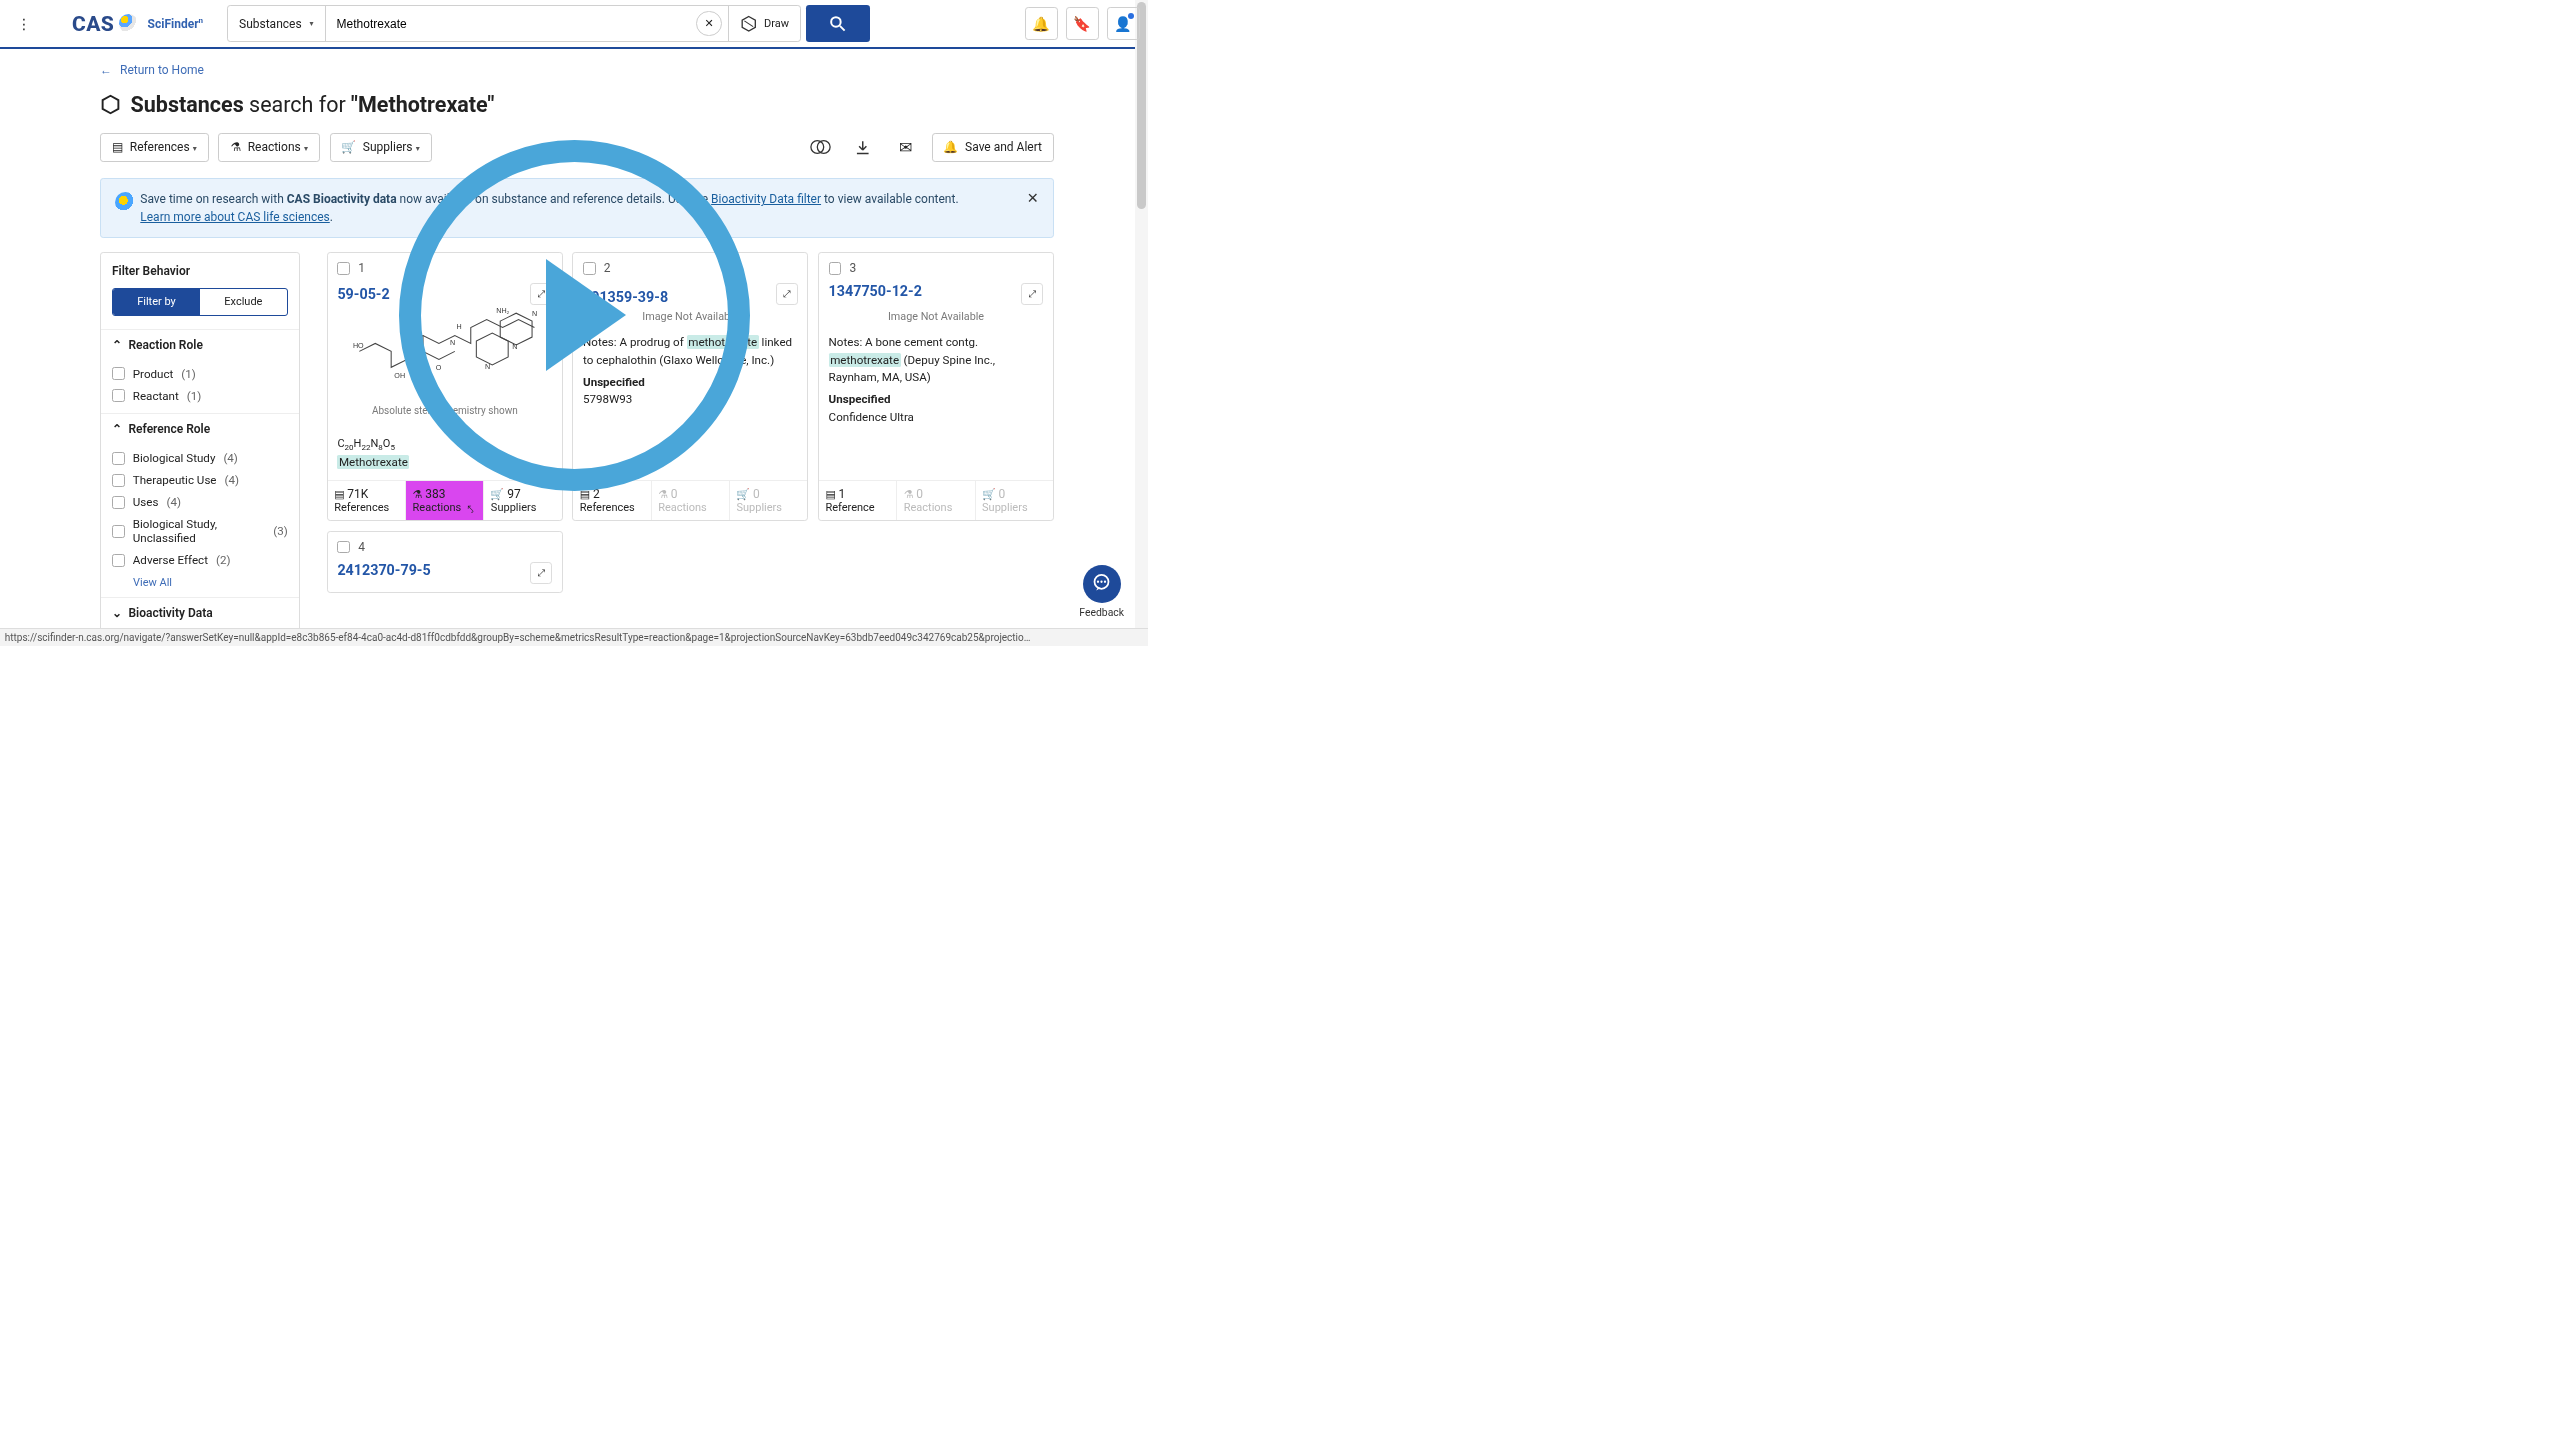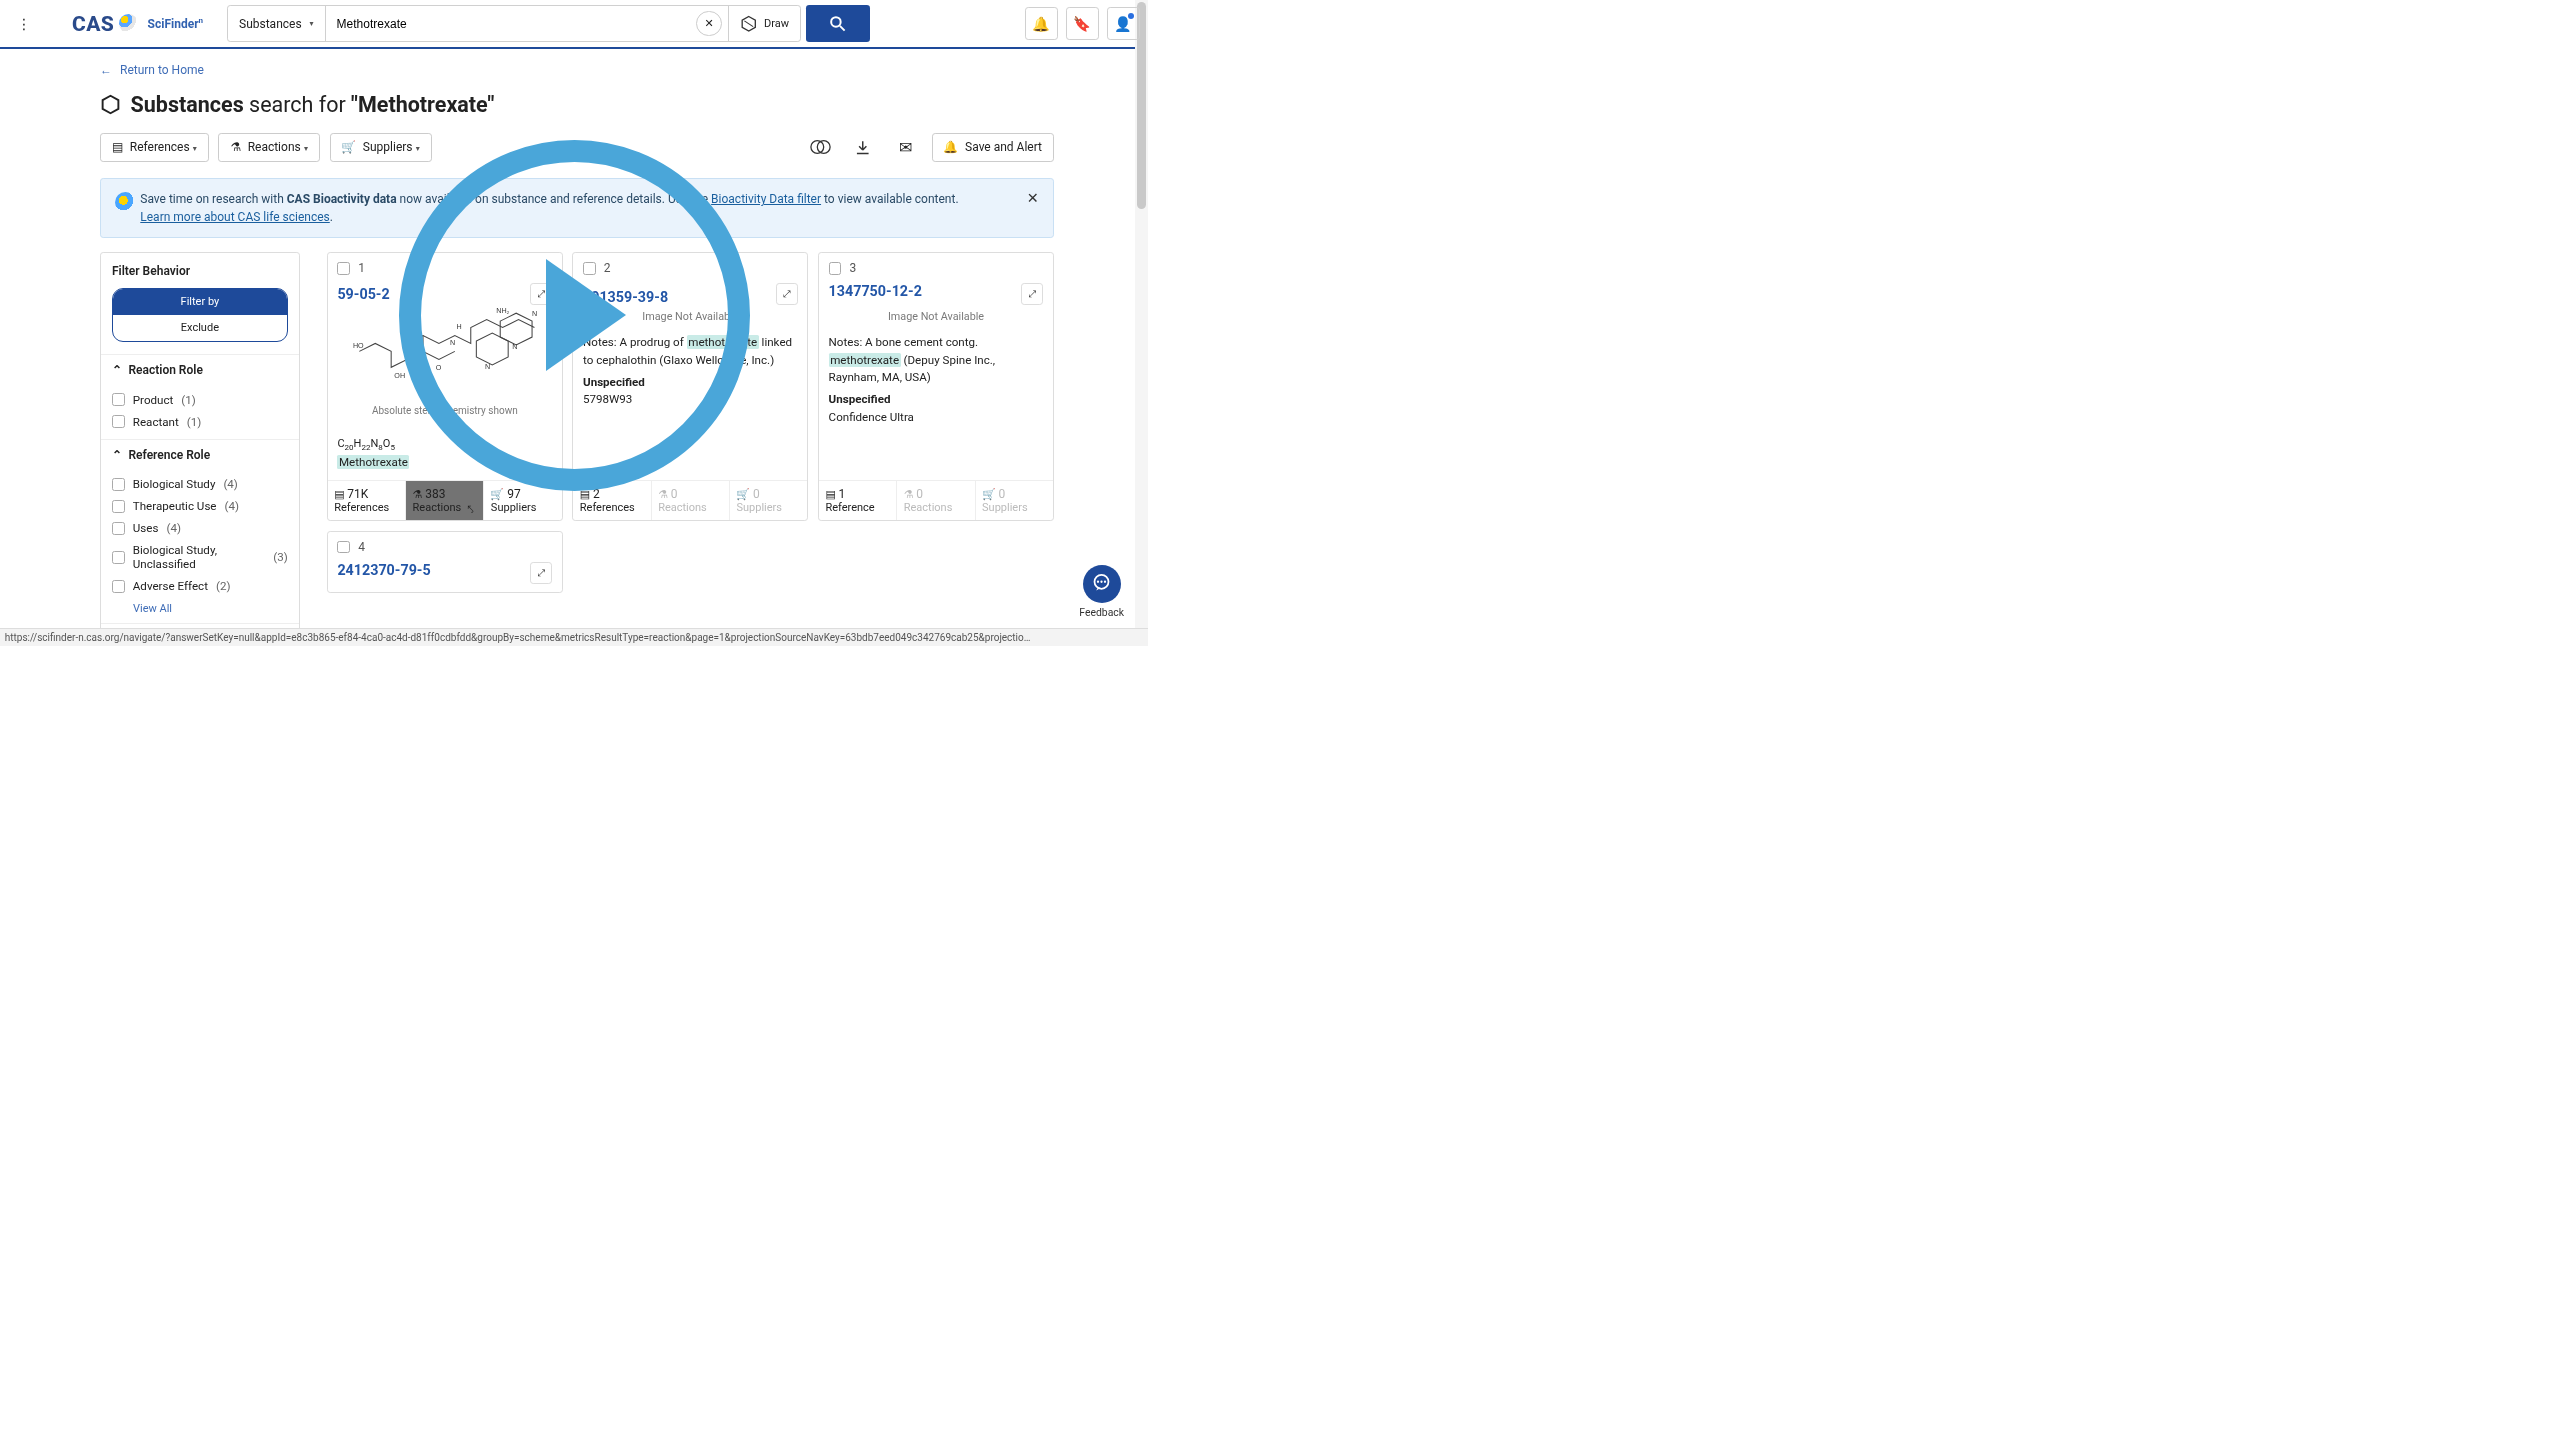--- a/index.html
+++ b/index.html
@@ -42,21 +42,21 @@
 
   .notice { background: #eaf3fc; border: 0.8px solid #c9e0f4; border-radius: 3.2px; padding: 11px 14.3px; display: flex; gap: 4px; align-items: flex-start; margin-bottom: 14.3px; }
   .notice-icon { width: 21px; height: 21px; border-radius: 50%; background: radial-gradient(circle at 40% 40%, #ffd400 0 25%, #4aa6ff 25% 55%, transparent 55%); flex-shrink: 0; margin-top: 1.6px; }
   .notice-text { flex: 1; color: #2a4a66; font-size: 12px; line-height: 1.5; }
   .notice-close { font-size: 14.3px; cursor: pointer; color: #333; }
 
   .body-cols { display: flex; gap: 27px; align-items: flex-start; }
 
   .filter-panel { width: 206px; border: 0.8px solid #ddd; border-radius: 3.2px; padding: 11px 0; }
   .fp-title { font-weight: 600; font-size: 12px; padding: 0 11px 9.6px; }
-  .seg { display: flex; border: 0.8px solid #1e4a9a; border-radius: 11px; margin: 0 11px 12.8px; overflow: hidden; flex-direction: column; }
+  .seg { display: flex; border: 0.8px solid #1e4a9a; border-radius: 3px; margin: 0 11px 12.8px; overflow: hidden; }
   .seg div { flex: 1; text-align: center; padding: 6.4px 0; font-size: 11px; cursor: pointer; }
   .seg .active { background: #1e4a9a; color: #fff; }
   .fsec-head { display: flex; align-items: center; gap: 6.4px; padding: 8px 11px; font-weight: 600; font-size: 12px; cursor: pointer; border-top: 0.8px solid #eee; }
   .fsec-body { padding: 3.2px 11px 6.4px; }
   .fsec-item { display: flex; align-items: center; gap: 8px; padding: 4px 0; font-size: 11.6px; cursor: pointer; }
   .chk { width: 12.8px; height: 12.8px; border: 1.2px solid #aaa; border-radius: 2.4px; flex-shrink: 0; }
   .count { color: #666; }
   .view-all { color: #3f6db7; padding: 4.8px 0 1.6px 21px; font-size: 11px; cursor: pointer; }
 
   .results-area { flex: 1; }
@@ -74,21 +74,21 @@
   .expand { margin-left: auto; width: 22px; height: 22px; border: 0.8px solid #ddd; border-radius: 3.2px; display:flex; align-items:center; justify-content:center; font-size: 9.6px; cursor: pointer; }
   .card-body { padding: 0 9.6px 8px; font-size: 11.6px; line-height: 1.5; flex: 1; position: relative; }
   .no-img { text-align: center; color: #7a7a7a; font-size: 10.8px; padding: 3.2px 0 9.6px; }
   .hl { background: #c9ebe7; border-radius: 1.6px; padding: 0 1.6px; }
   .unspec { font-weight: 700; margin-top: 4.8px; }
   .card-metrics { display: flex; border-top: 0.8px solid #eee; }
   .metric { flex: 1; text-align: left; padding: 6.4px 6.4px; border-right: 0.8px solid #eee; font-size: 11px; cursor: pointer; }
   .metric:last-child { border-right: none; }
   .metric.disabled { color: #bbb; cursor: default; }
   .metric .mv { font-size: 12px; }
-  .metric.active { background: #737373; }
+  .metric.active { background: #d946ef; }
 
   .card-row2 { margin-top: 9.6px; display: flex; gap: 9.6px; }
 
   .formula { font-size: 11px; }
   .formula sub { font-size: 8px; }
   .stereo { text-align: center; color: #7a7a7a; font-size: 10px; margin-top: 10px; }
 
   .mol { width: 100%; height: 88px; display: flex; align-items: center; justify-content: center; }
 
   

